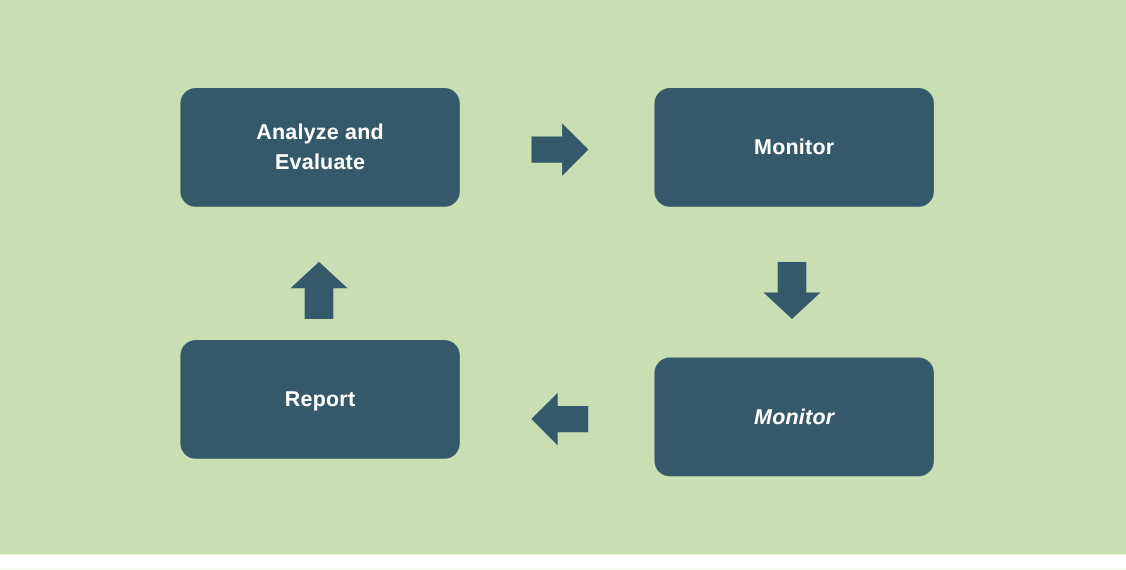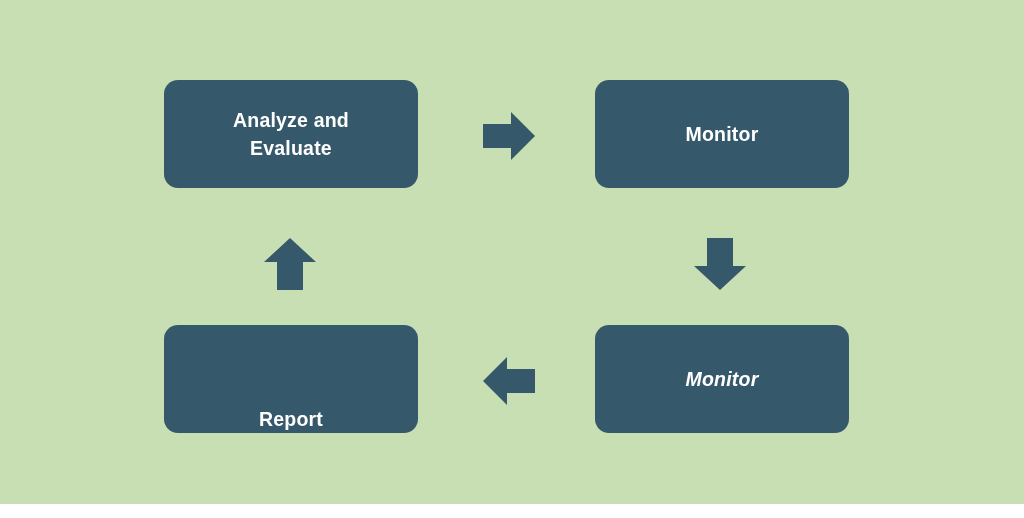--- a/index.html
+++ b/index.html
@@ -34,21 +34,21 @@
     font-family: "Liberation Sans", sans-serif;
     font-size: 19.5px;
     font-weight: bold;
     line-height: 28px;
     text-align: center;
     letter-spacing: 0.2px;
     white-space: pre-line;
   }
   .box-analyze { left: 164px; top: 80px; }
   .box-control { left: 595px; top: 80px; }
-  .box-report  { left: 164px; top: 325px; align-items: flex-end; }
+  .box-report  { left: 164px; top: 309px; }
   .box-monitor { left: 595px; top: 325px; font-style: italic; }
 
   .arrow {
     position: absolute;
   }
   .arrow svg { display: block; }
 
   .arrow-right { left: 483px; top: 112px; }
   .arrow-down  { left: 694px; top: 238px; }
   .arrow-left  { left: 483px; top: 357px; }

